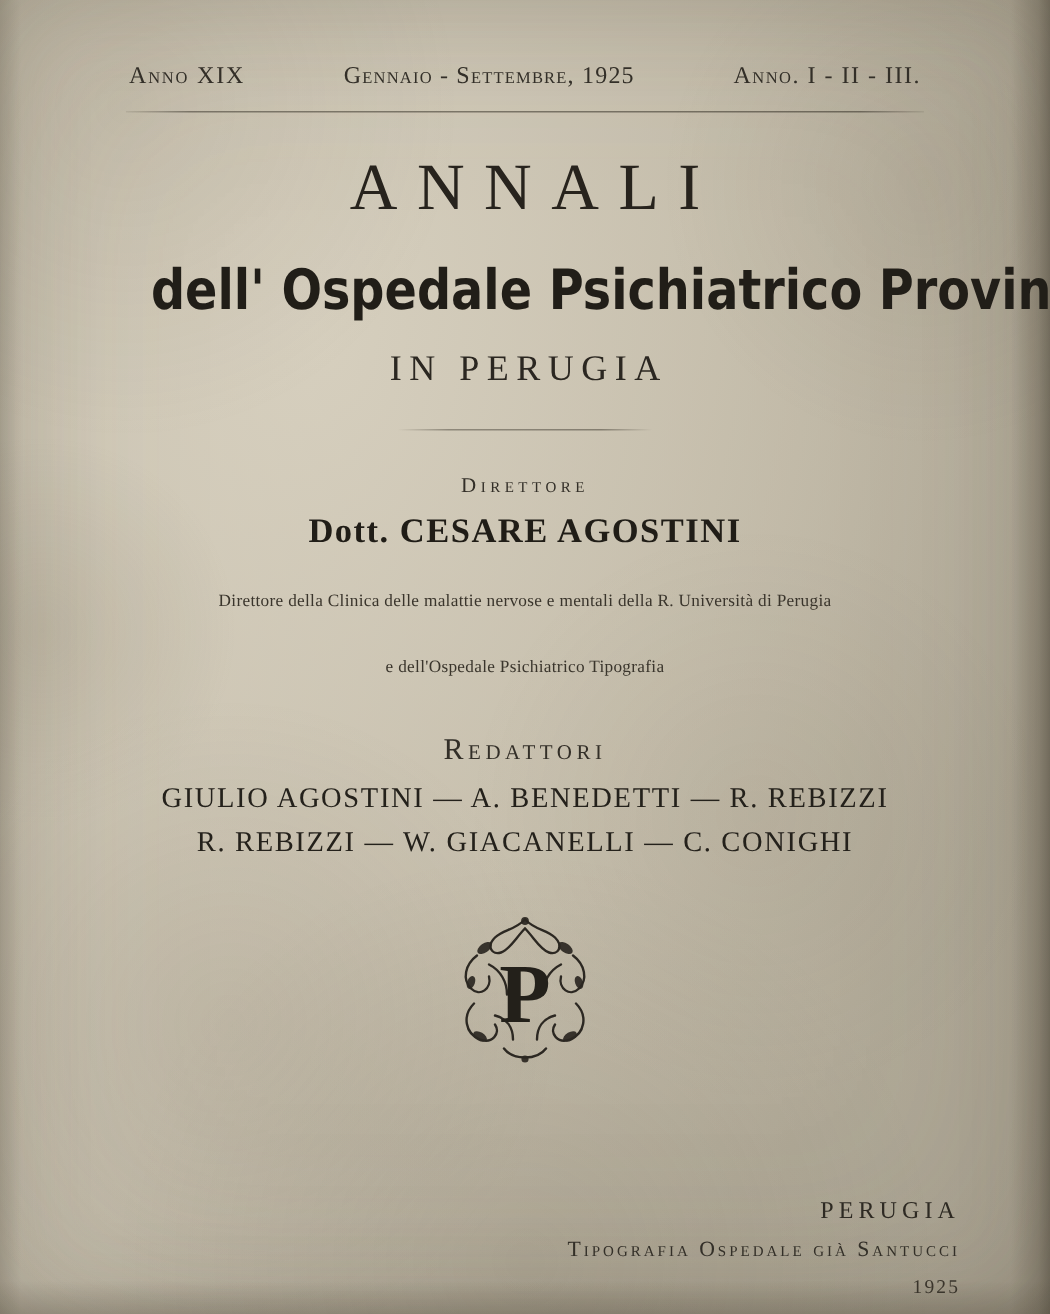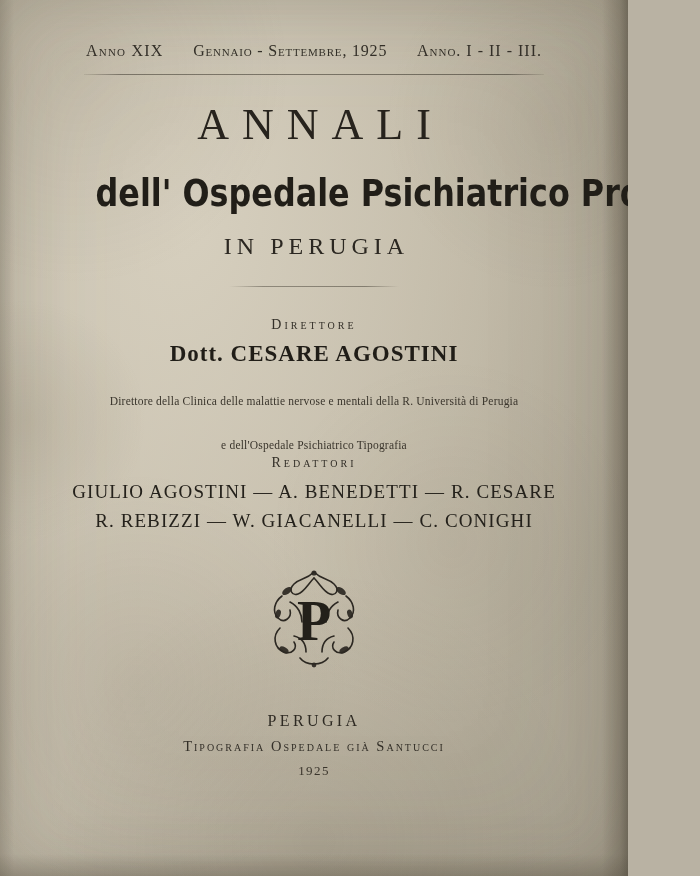--- a/index.html
+++ b/index.html
@@ -9,21 +9,21 @@
   body {
     width: 700px;
     height: 876px;
     overflow: hidden;
     background: #b9b2a3;
     font-family: "Liberation Serif", serif;
   }
 
   .page {
     position: relative;
-    width: 628px;
+    width: 700px;
     height: 876px;
     background:
       radial-gradient(ellipse at 30% 25%, rgba(216,209,192,0.85) 0%, rgba(203,195,177,0.55) 45%, rgba(178,170,152,0.25) 75%, rgba(160,152,136,0.15) 100%),
       linear-gradient(102deg, #c9c2b0 0%, #cfc8b7 18%, #c6bfae 38%, #bdb6a4 58%, #b2ab99 78%, #a8a190 100%);
     overflow: hidden;
   }
 
   
   .grain {
     position: absolute;
@@ -155,21 +155,22 @@
   .director-desc {
     margin-top: 26px;
     font-size: 11.5px;
     line-height: 1.55;
     letter-spacing: 0.2px;
     color: #3a352c;
   }
 
   
   .editors-label {
-    font-size: 14px;
+    margin-top: 34px;
+    font-size: 20px;
     font-variant: small-caps;
     letter-spacing: 3px;
     color: #332f28;
   }
   .editors-line {
     margin-top: 10px;
     font-size: 19px;
     letter-spacing: 1.1px;
     color: #24211b;
   }
@@ -179,21 +180,22 @@
   .ornament {
     margin: 34px auto 0 auto;
     width: 120px;
     height: 110px;
     position: relative;
   }
   .ornament svg { display: block; }
 
   
   .imprint {
-    margin-top: 36px;
+    margin-top: 82px;
+    text-align: right;
   }
   .imprint-city {
     font-size: 16px;
     font-variant: small-caps;
     letter-spacing: 3.4px;
     color: #2e2a23;
   }
   .imprint-press {
     margin-top: 8px;
     font-size: 14.5px;
@@ -229,21 +231,21 @@
     <div class="title-city">IN PERUGIA</div>
 
     <div class="rule-short"></div>
 
     <div class="director-label">Direttore</div>
     <div class="director-name">Dott. CESARE AGOSTINI</div>
     <div class="director-desc">Direttore della Clinica delle malattie nervose e mentali della R. Università di Perugia</div>
     <div class="director-desc">e dell'Ospedale Psichiatrico Tipografia</div>
 
     <div class="editors-label">Redattori</div>
-    <div class="editors-line">GIULIO AGOSTINI — A. BENEDETTI — R. CESARE</div>
+    <div class="editors-line">GIULIO AGOSTINI — A. BENEDETTI — R. REBIZZI</div>
     <div class="editors-line">R. REBIZZI — W. GIACANELLI — C. CONIGHI</div>
 
     <div class="ornament">
       <svg width="120" height="110" viewBox="0 0 120 110" xmlns="http://www.w3.org/2000/svg" aria-hidden="true">
         <g fill="none" stroke="#2c2822" stroke-width="1.6" stroke-linecap="round">
 
           <path d="M60 6 C52 14 46 12 40 18 C34 24 38 30 44 28 C50 26 54 18 60 12"></path>
           <path d="M60 6 C68 14 74 12 80 18 C86 24 82 30 76 28 C70 26 66 18 60 12"></path>
           <path d="M28 30 C20 36 18 46 24 52 C30 58 38 52 36 44"></path>
           <path d="M92 30 C100 36 102 46 96 52 C90 58 82 52 84 44"></path>

